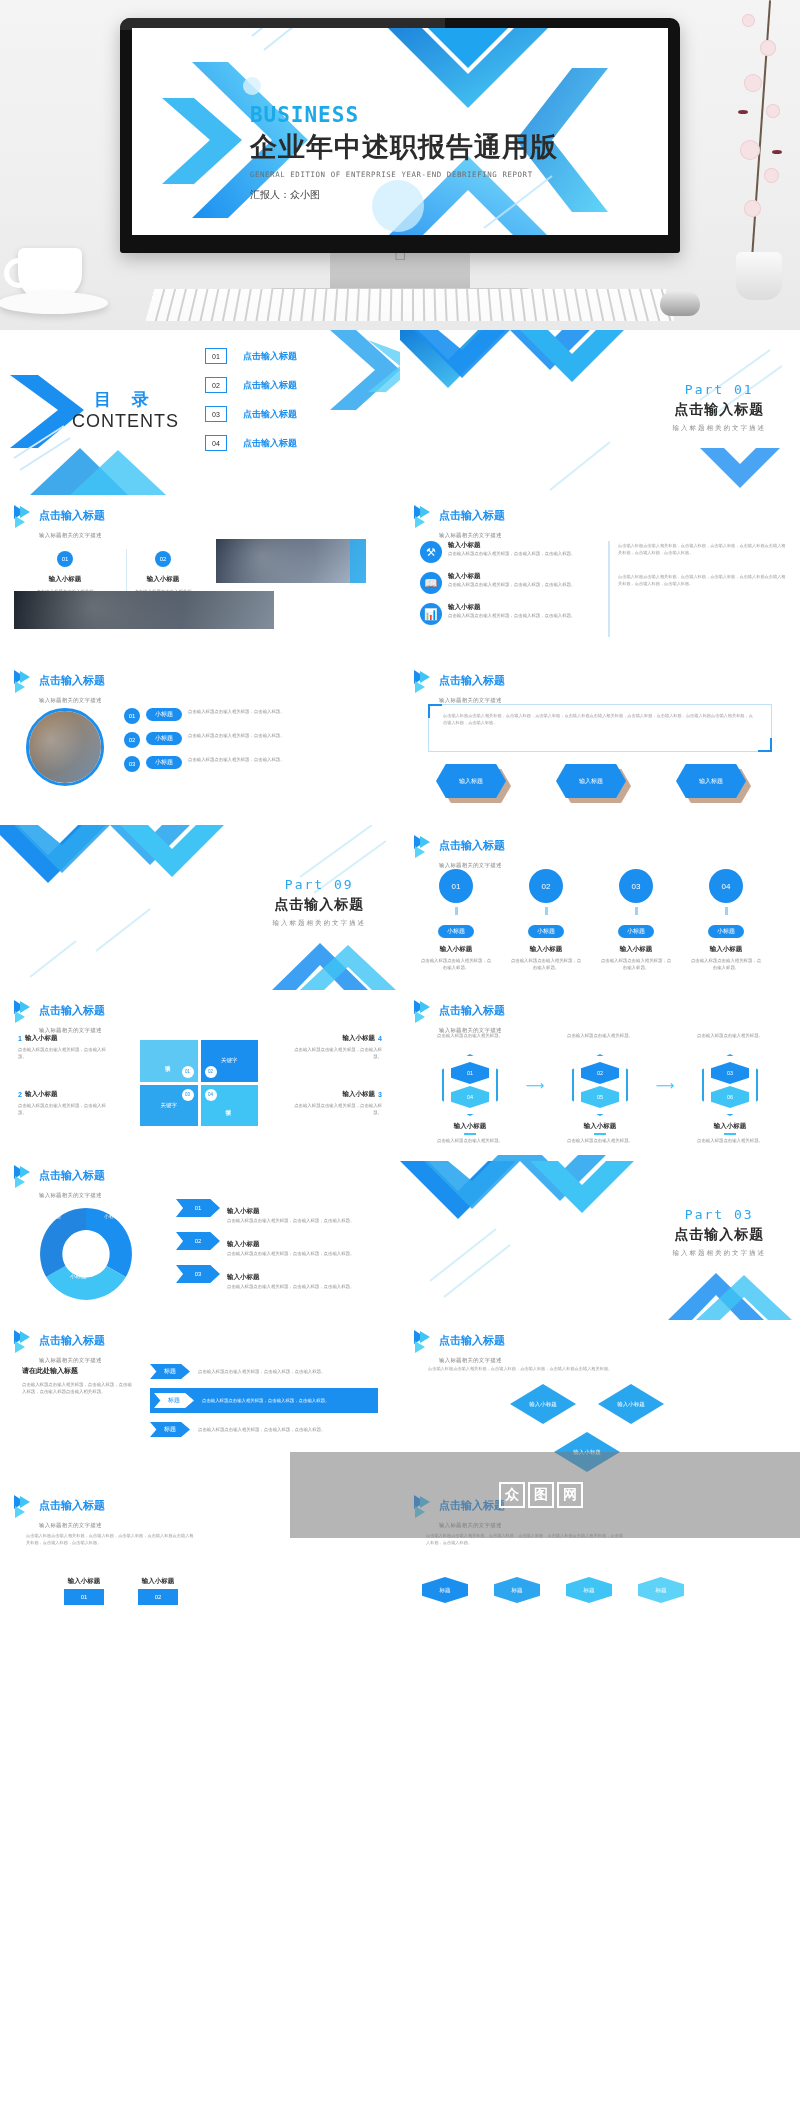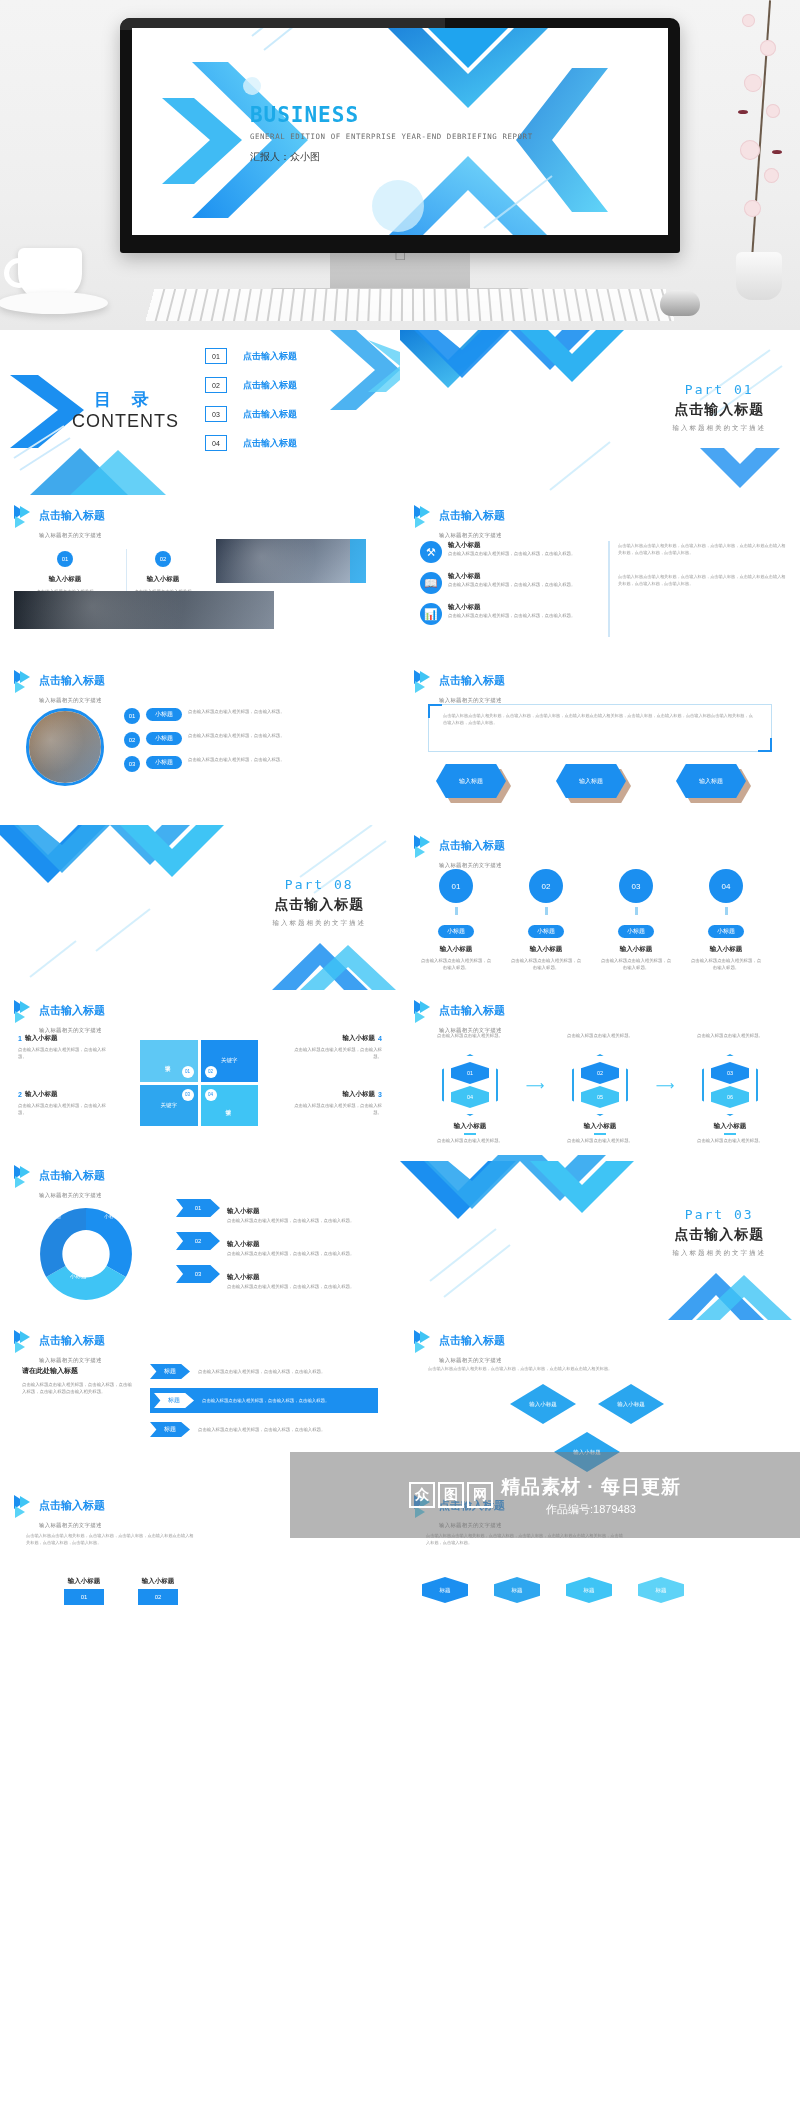--- a/index.html
+++ b/index.html
@@ -131,20 +131,21 @@
         <circle cx="120" cy="58" r="9" fill="#d8f1fd" opacity=".8"></circle>
         <g stroke="#bfe6fb" stroke-width="2" opacity=".8">
           <line x1="120" y1="8" x2="190" y2="-48"></line>
           <line x1="132" y1="22" x2="202" y2="-34"></line>
           <line x1="352" y1="200" x2="420" y2="148"></line>
         </g>
       </svg>
 
       <div class="title-block">
         <div class="t-business">BUSINESS</div>
+        <div class="t-cn">企业年中述职报告通用版</div>
         <div class="t-en">GENERAL EDITION OF ENTERPRISE YEAR-END DEBRIEFING REPORT</div>
         <div class="t-author">汇报人：众小图</div>
       </div>
     </div>
   </div>
 
   <div class="keyboard">
     <span style="position:absolute;left:0;top:0;right:0;bottom:0;background:repeating-linear-gradient(90deg,#fff 0 9px,#cfcfcf 9px 11px),repeating-linear-gradient(0deg,#fff 0 7px,#d6d6d6 7px 8px);opacity:.9"></span>
   </div>
   <div class="mouse"></div>
@@ -376,21 +377,21 @@
         <path d="M272 165 L320 118 L368 165 L344 165 L320 140 L296 165 Z" fill="#1b8ff0" opacity=".85"></path>
         <path d="M300 165 L348 120 L396 165 L372 165 L348 142 L324 165 Z" fill="#3fc4f5" opacity=".8"></path>
         <g stroke="#d4effc" stroke-width="2">
             <line x1="300" y1="52" x2="372" y2="0"></line>
             <line x1="314" y1="68" x2="386" y2="16"></line>
             <line x1="96" y1="126" x2="150" y2="84"></line>
             <line x1="30" y1="152" x2="76" y2="116"></line>
           </g>
       </svg>
       <div class="part-wrap">
-        <div class="part-no">Part 08</div>
+        <div class="part-no">Part 09</div>
         <div class="part-cn">点击输入标题</div>
         <div class="part-en">输入标题相关的文字描述</div>
       </div>
     </div>
 
     <div class="slide" style="height:165px">
       <div class="sl-head">
         <span class="arrow-mark">
             <span class="am1"></span>
             <span class="am2"></span>
@@ -699,18 +700,14 @@
 
 </div>
 
 <div class="watermark">
   <div style="display:flex;align-items:center">
     <div class="wm-logo">
       <div class="wm-box">众</div>
       <div class="wm-box">图</div>
       <div class="wm-box">网</div>
     </div>
-    <div>
-      <div class="wm-text">精品素材 · 每日更新</div>
-      <div class="wm-sub">作品编号:1879483</div>
-    </div>
   </div>
 </div>
 
 </body></html>

